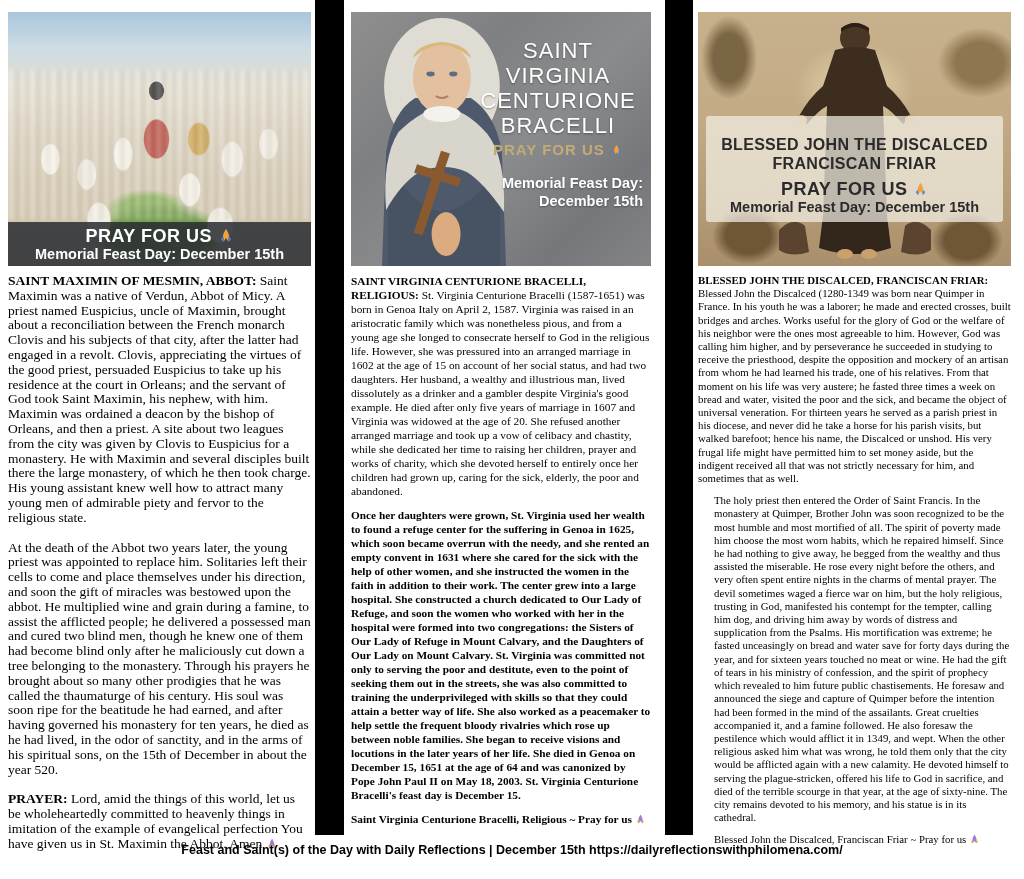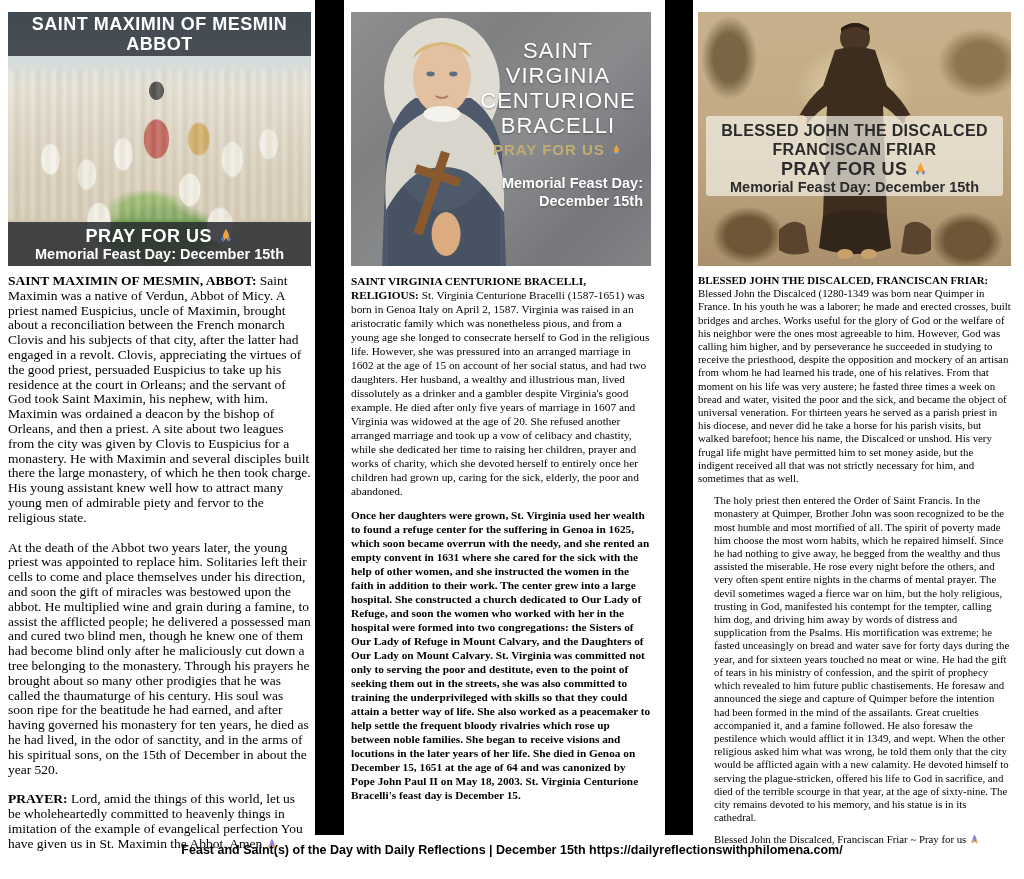--- a/index.html
+++ b/index.html
@@ -58,22 +58,22 @@
   #card3{
     background:
       radial-gradient(40px 60px at 10% 18%, #7a6644 40%, rgba(0,0,0,0) 70%),
       radial-gradient(60px 50px at 90% 20%, #8d7650 40%, rgba(0,0,0,0) 70%),
       radial-gradient(50px 40px at 16% 88%, #6e5637 45%, rgba(0,0,0,0) 72%),
       radial-gradient(50px 40px at 86% 90%, #6e5637 45%, rgba(0,0,0,0) 72%),
       radial-gradient(80px 60px at 50% 30%, #d9c7a1 30%, rgba(0,0,0,0) 75%),
       linear-gradient(180deg,#c7b18c 0%,#c2ab85 40%,#b59d77 75%,#a98f6b 100%);
   }
   #card3 svg.friar{position:absolute;left:50%;top:4px;transform:translateX(-50%);height:250px;}
-  .card3-bandbox{position:absolute;left:8px;right:8px;top:104px;height:80px;background:rgba(243,238,228,.72);border-radius:3px;
-    display:flex;flex-direction:column;justify-content:space-between;padding:5px 0 6px 0;box-sizing:border-box;
+  .card3-bandbox{position:absolute;left:8px;right:8px;top:104px;height:106px;background:rgba(243,238,228,.72);border-radius:3px;
+    display:flex;flex-direction:column;justify-content:space-between;padding:19px 0 6px 0;box-sizing:border-box;
     color:#2b2b2b;text-align:center;}
   .card3-title{font-weight:bold;font-size:16px;line-height:19px;letter-spacing:.3px;}
   .card3-lower .pray-line{color:#2b2b2b;font-size:18px;}
   .card3-lower .feast-line{color:#2b2b2b;font-size:14.5px;}
 
   
   .text{margin-top:8px;text-align:left;}
   #col1 .text{font-size:13.5px;line-height:14.8px;}
   #col2 .text{font-size:11.3px;line-height:14px;}
   #col3 .text{font-size:10.8px;line-height:13.2px;}
@@ -93,24 +93,20 @@
 </style>
 </head>
 <body>
 
 <div id="bar1" class="vbar"></div>
 <div id="bar2" class="vbar"></div>
 
 <div id="col1" class="col">
   <div id="card1" class="card">
     <div class="crowd"></div>
-    <div id="card1-top" class="band">
-      <div class="t1">SAINT MAXIMIN OF MESMIN</div>
-      <div class="t1">ABBOT</div>
-    </div>
     <div id="card1-bottom" class="band">
       <div class="pray-line"><span>PRAY FOR US</span>
         <span class="hands"><svg width="16" height="16" viewBox="0 0 20 20">
               <path d="M10 1 C8.2 4.5 6.4 7 6.2 10.2 L7.6 16 L10 12.6 L12.4 16 L13.8 10.2 C13.6 7 11.8 4.5 10 1Z" fill="#f0a33c"></path>
               <path d="M6.2 10.2 L3.8 13.6 L6.4 17.4 L7.6 16Z" fill="#4d82d8"></path>
               <path d="M13.8 10.2 L16.2 13.6 L13.6 17.4 L12.4 16Z" fill="#4d82d8"></path>
             </svg></span>
       </div>
       <div class="feast-line">Memorial Feast Day: December 15th</div>
     </div>
@@ -160,20 +156,26 @@
       </div>
       <div class="card2-feast">
         <div>Memorial Feast Day:</div>
         <div>December 15th</div>
       </div>
     </div>
   </div>
   <div class="text">
     <p><span class="lead">SAINT VIRGINIA CENTURIONE BRACELLI, RELIGIOUS:</span> <span>St. Virginia Centurione Bracelli (1587-1651) was born in Genoa Italy on April 2, 1587. Virginia was raised in an aristocratic family which was nonetheless pious, and from a young age she longed to consecrate herself to God in the religious life. However, she was pressured into an arranged marriage in 1602 at the age of 15 on account of her social status, and had two daughters. Her husband, a wealthy and illustrious man, lived dissolutely as a drinker and a gambler despite Virginia's good example. He died after only five years of marriage in 1607 and Virginia was widowed at the age of 20. She refused another arranged marriage and took up a vow of celibacy and chastity, while she dedicated her time to raising her children, prayer and works of charity, which she devoted herself to entirely once her children had grown up, caring for the sick, elderly, the poor and abandoned.</span></p>
     <p><span>Once her daughters were grown, St. Virginia used her wealth to found a refuge center for the suffering in Genoa in 1625, which soon became overrun with the needy, and she rented an empty convent in 1631 where she cared for the sick with the help of other women, and she instructed the women in the faith in addition to their work. The center grew into a large hospital. She constructed a church dedicated to Our Lady of Refuge, and soon the women who worked with her in the hospital were formed into two congregations: the Sisters of Our Lady of Refuge in Mount Calvary, and the Daughters of Our Lady on Mount Calvary. St. Virginia was committed not only to serving the poor and destitute, even to the point of seeking them out in the streets, she was also committed to training the underprivileged with skills so that they could attain a better way of life. She also worked as a peacemaker to help settle the frequent bloody rivalries which rose up between noble families. She began to receive visions and locutions in the later years of her life. She died in Genoa on December 15, 1651 at the age of 64 and was canonized by Pope John Paul II on May 18, 2003. St. Virginia Centurione Bracelli's feast day is December 15.</span></p>
+    <p><span>Saint Virginia Centurione Bracelli, Religious ~ Pray for us</span>
+      <span class="hands"><svg width="11" height="11" viewBox="0 0 20 20">
+            <path d="M10 1 C8.2 4.5 6.4 7 6.2 10.2 L7.6 16 L10 12.6 L12.4 16 L13.8 10.2 C13.6 7 11.8 4.5 10 1Z" fill="#9b82d8"></path>
+            <path d="M6.2 10.2 L3.8 13.6 L6.4 17.4 L7.6 16Z" fill="#e8a33d"></path>
+            <path d="M13.8 10.2 L16.2 13.6 L13.6 17.4 L12.4 16Z" fill="#e8a33d"></path>
+          </svg></span></p>
   </div>
 </div>
 
 <div id="col3" class="col">
   <div id="card3" class="card">
     <svg class="friar" viewBox="0 0 160 250">
       <circle cx="80" cy="22" r="15" fill="#4a3626"></circle>
       <path d="M66 16 Q80 6 94 16 L94 12 Q80 2 66 12 Z" fill="#2e2015"></path>
       <path d="M60 34 Q80 28 100 34 L112 70 Q126 82 136 100 L128 108 Q116 94 108 90 L112 200 Q96 214 80 214 Q64 214 48 200 L52 90 Q44 94 32 108 L24 100 Q34 82 48 70 Z" fill="#3c2d1f"></path>
       <path d="M48 200 Q80 188 112 200 L116 232 Q80 244 44 232 Z" fill="#32251a"></path>

